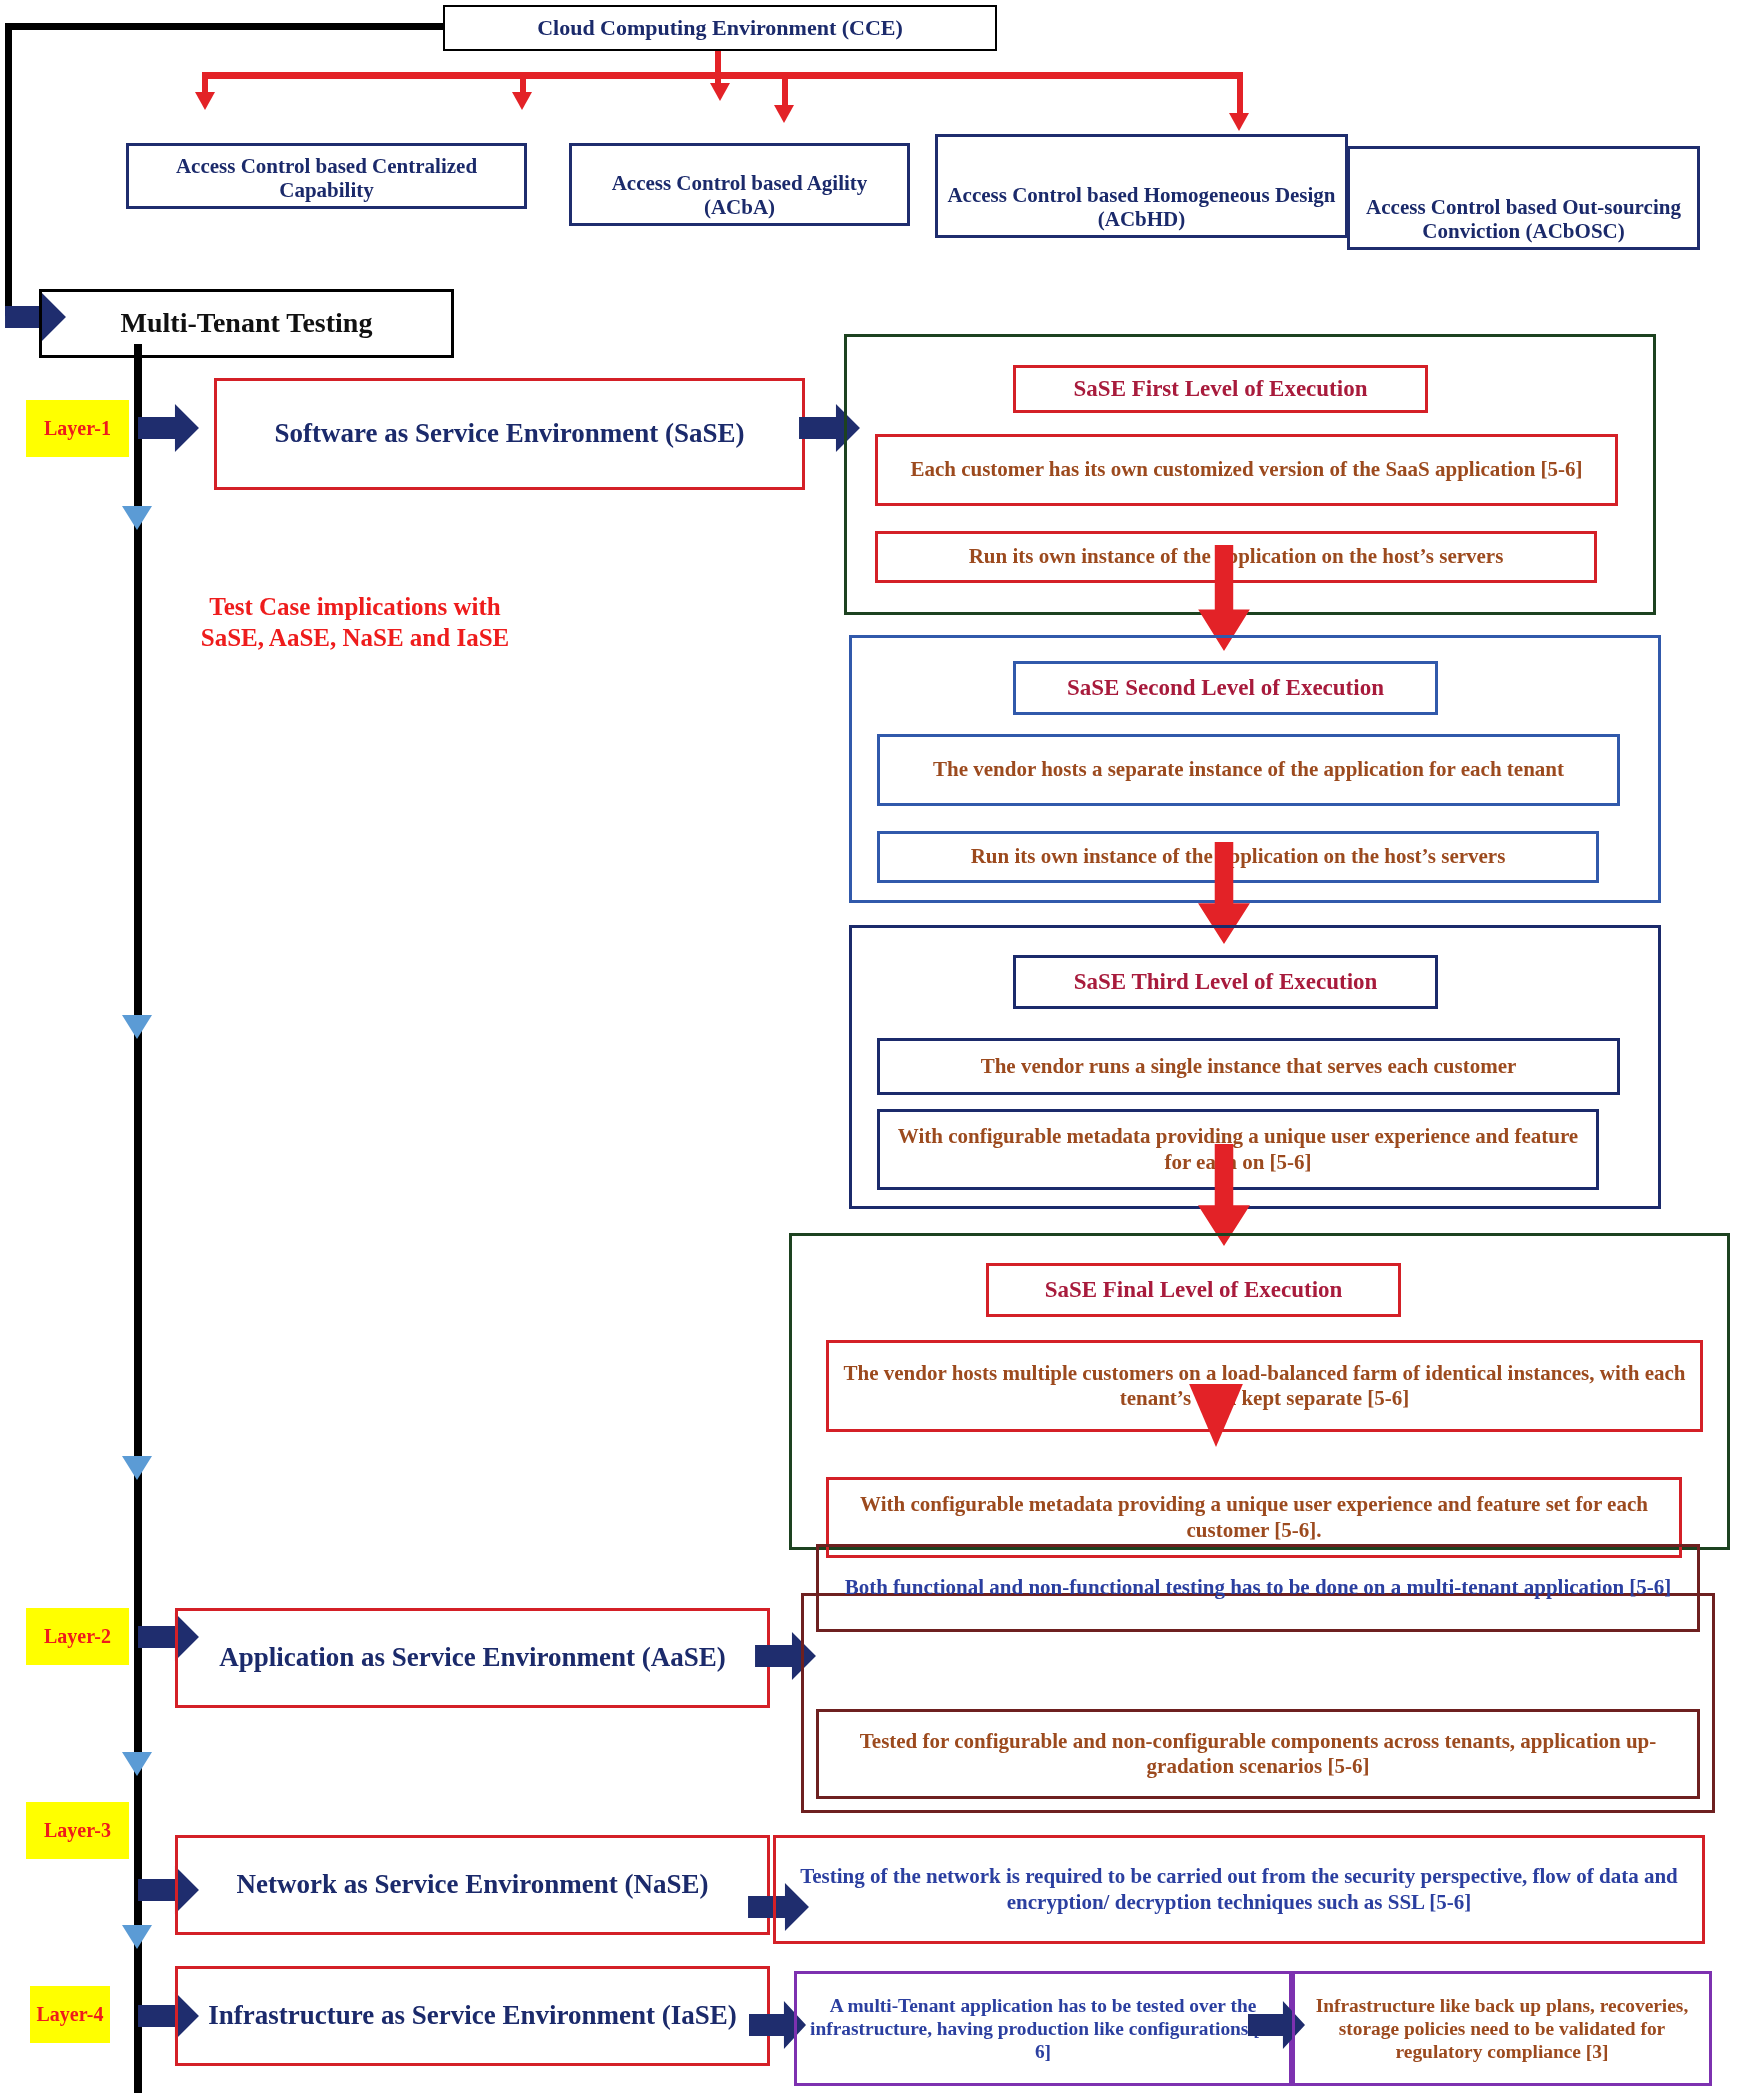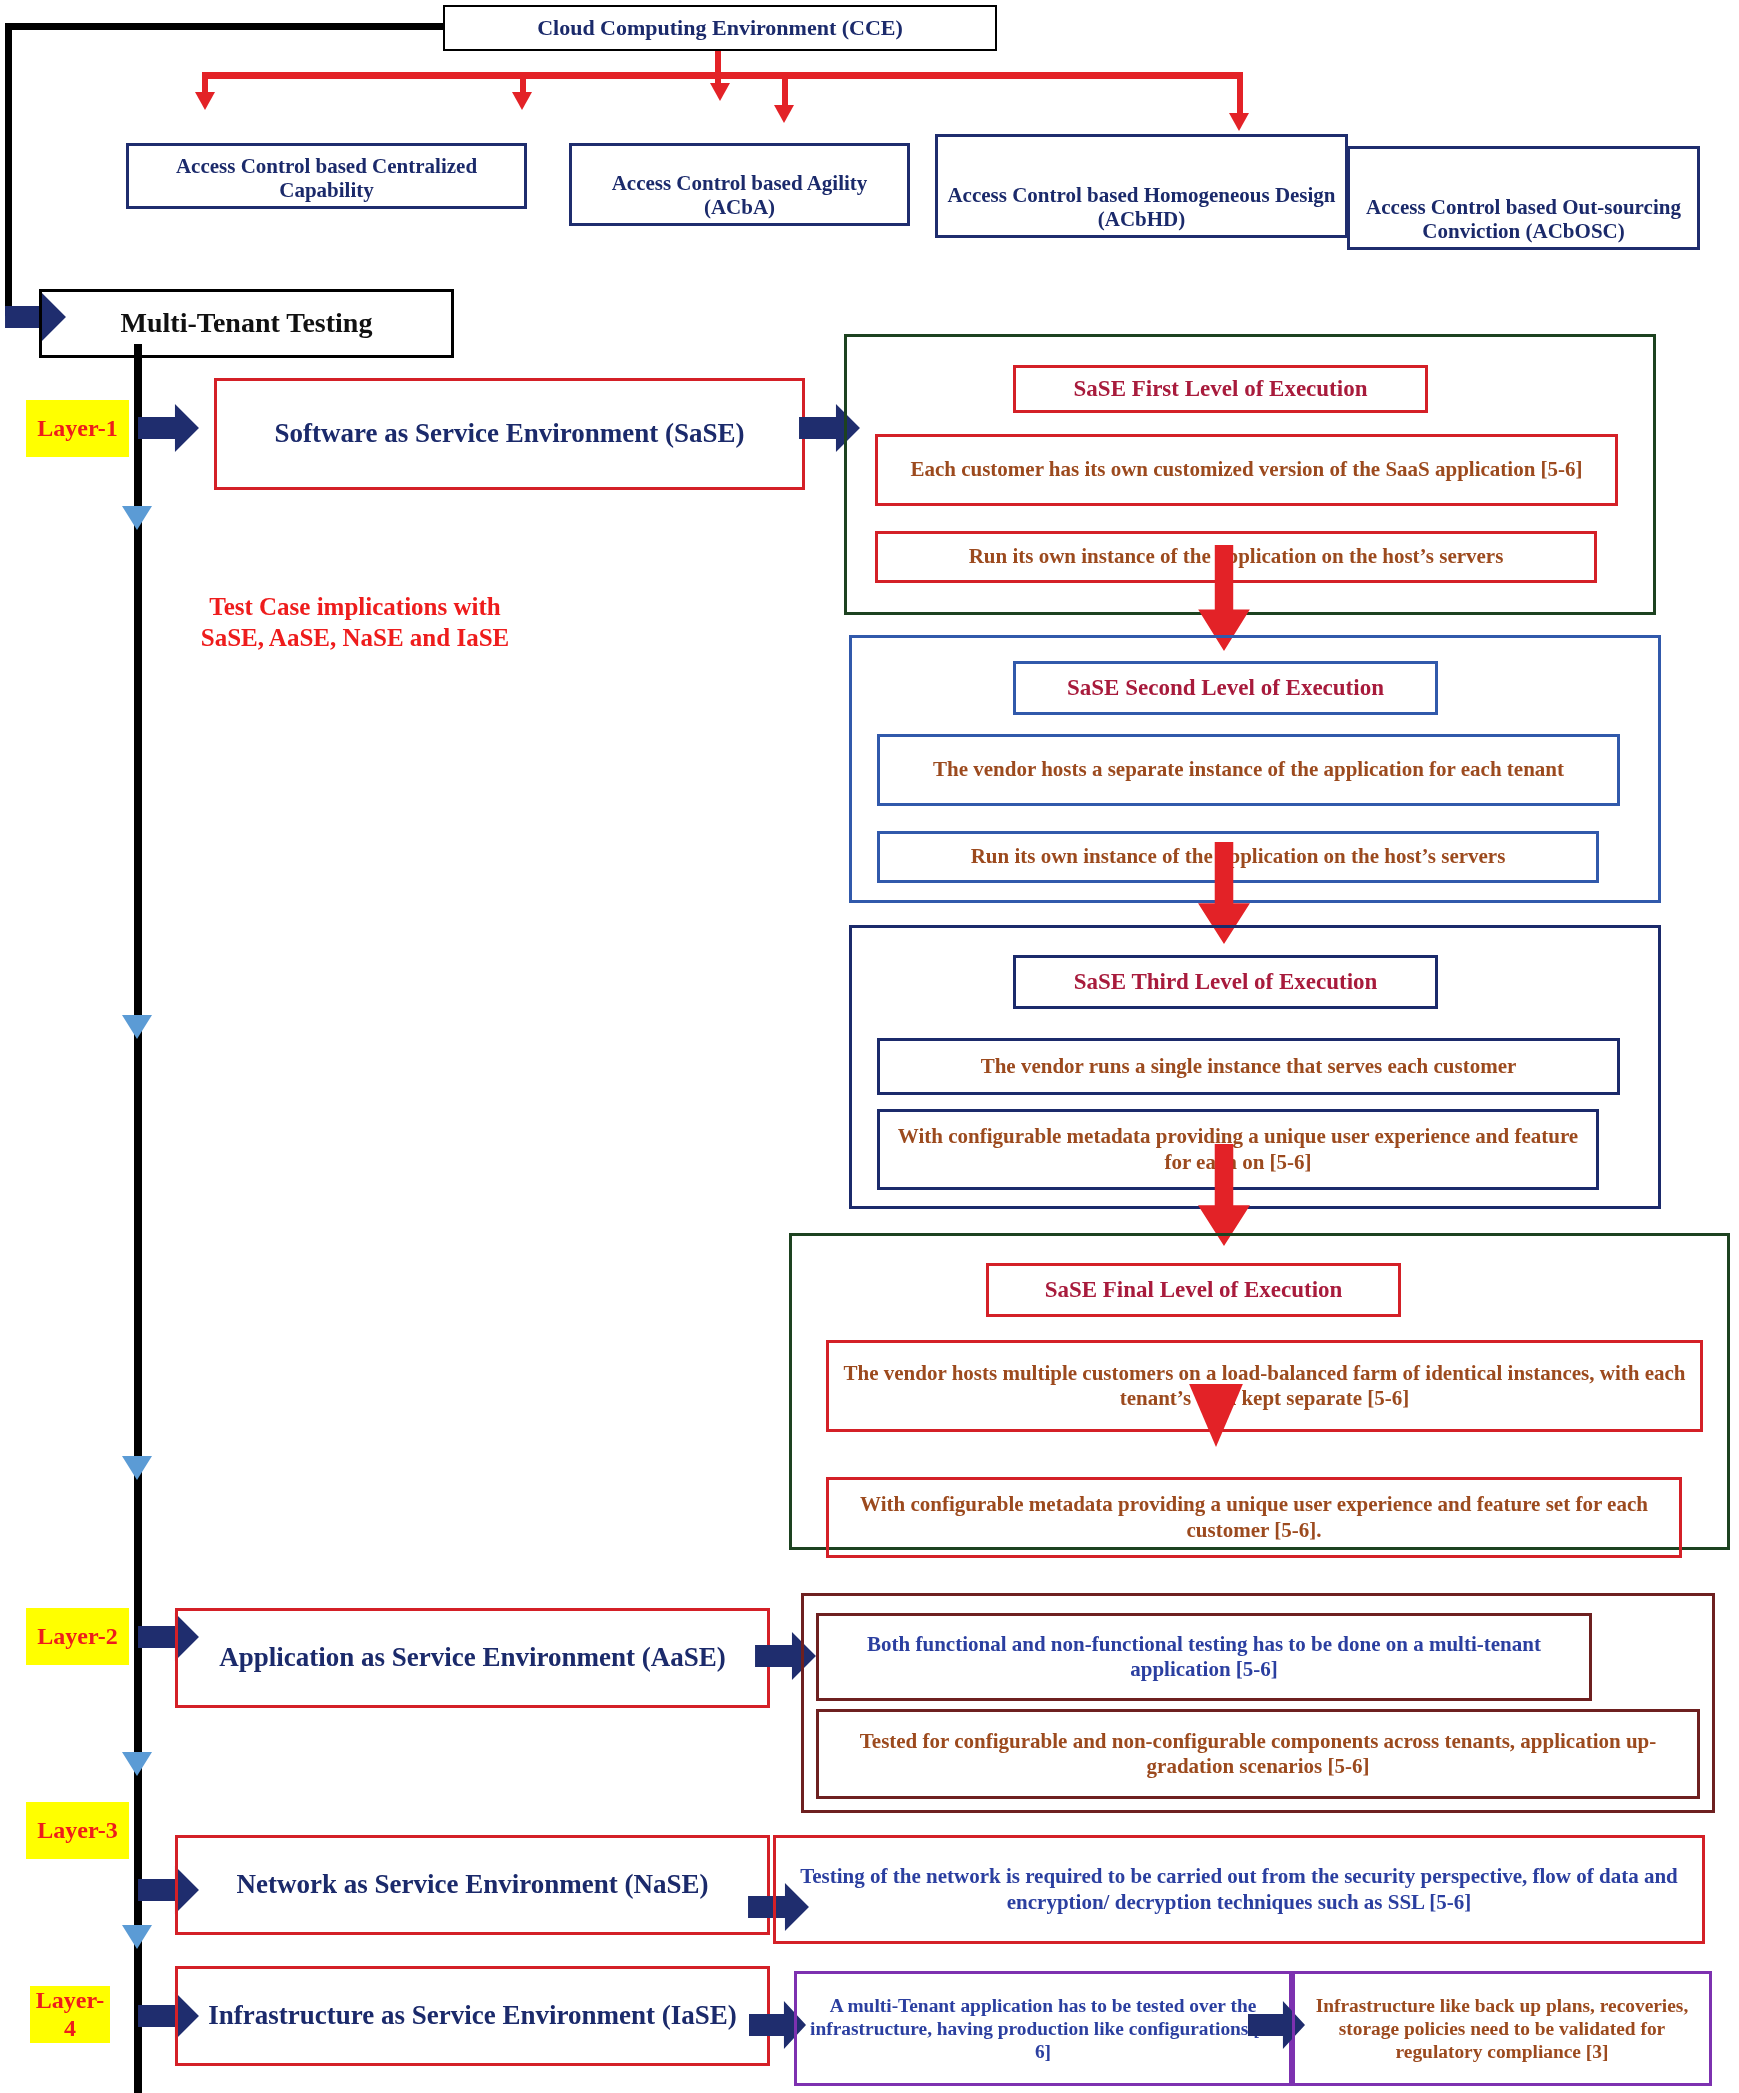--- a/index.html
+++ b/index.html
@@ -7,21 +7,21 @@
   #canvas{position:relative;width:1740px;height:2093px;background:#fff;overflow:hidden;}
 
   .box{position:absolute;box-sizing:border-box;display:flex;align-items:center;justify-content:center;text-align:center;font-weight:bold;line-height:1.15;}
 
   
   .cce{border:2.8px solid #000;color:#1b2a6b;font-size:22px;}
   .acb{border:3.7px solid #1f2d6e;color:#1b2a6b;font-size:21px;padding:3.7px 5.5px;align-items:flex-end;}
   .mtt{border:3.7px solid #000;color:#111;font-size:28px;}
 
   
-  .layerchip{background:#ffff00;color:#ee1c1c;font-size:24px;font-weight:bold;}
+  .layerchip{background:#ffff00;color:#ee1c1c;font-size:20px;font-weight:bold;}
 
   
   .svc{border:3.7px solid #d42027;color:#1b2a6b;font-size:27px;}
 
   
   .cont{position:absolute;box-sizing:border-box;}
   .cont-green{border:3.7px solid #1d4220;}
   .cont-blue{border:3.7px solid #3159ab;}
   .cont-navy{border:3.7px solid #1b2a6b;}
   .cont-maroon{border:3.7px solid #6e2020;}
@@ -208,21 +208,21 @@
   </div>
   <div class="box svc" style="left:175px;top:1608px;width:595px;height:100px;">
     <span>Application as Service Environment (AaSE)</span>
   </div>
   <div class="bigarrow" style="left:755px;top:1632px;">
     <svg width="61" height="48" viewBox="0 0 66 52">
         <path d="M0 14 H40 V0 L66 26 L40 52 V38 H0 Z" fill="#1f2d6e"></path>
       </svg>
   </div>
   <div class="cont cont-maroon" style="left:801px;top:1593px;width:914px;height:220px;"></div>
-  <div class="item it-maroon txt-blue" style="left:816px;top:1613px;width:776px;height:88px;">
+  <div class="item it-maroon txt-blue" style="left:816px;top:1544px;width:884px;height:88px;">
     <span>Both functional and non-functional testing has to be done on a multi-tenant application [5-6]</span>
   </div>
   <div class="item it-maroon" style="left:816px;top:1709px;width:884px;height:90px;">
     <span>Tested for configurable and non-configurable components across tenants, application up-gradation scenarios [5-6]</span>
   </div>
 
   <div class="box layerchip" style="left:26px;top:1802px;width:103px;height:57px;">
     <span>Layer-3</span>
   </div>
   <div class="bigarrow" style="left:138px;top:1866px;">

